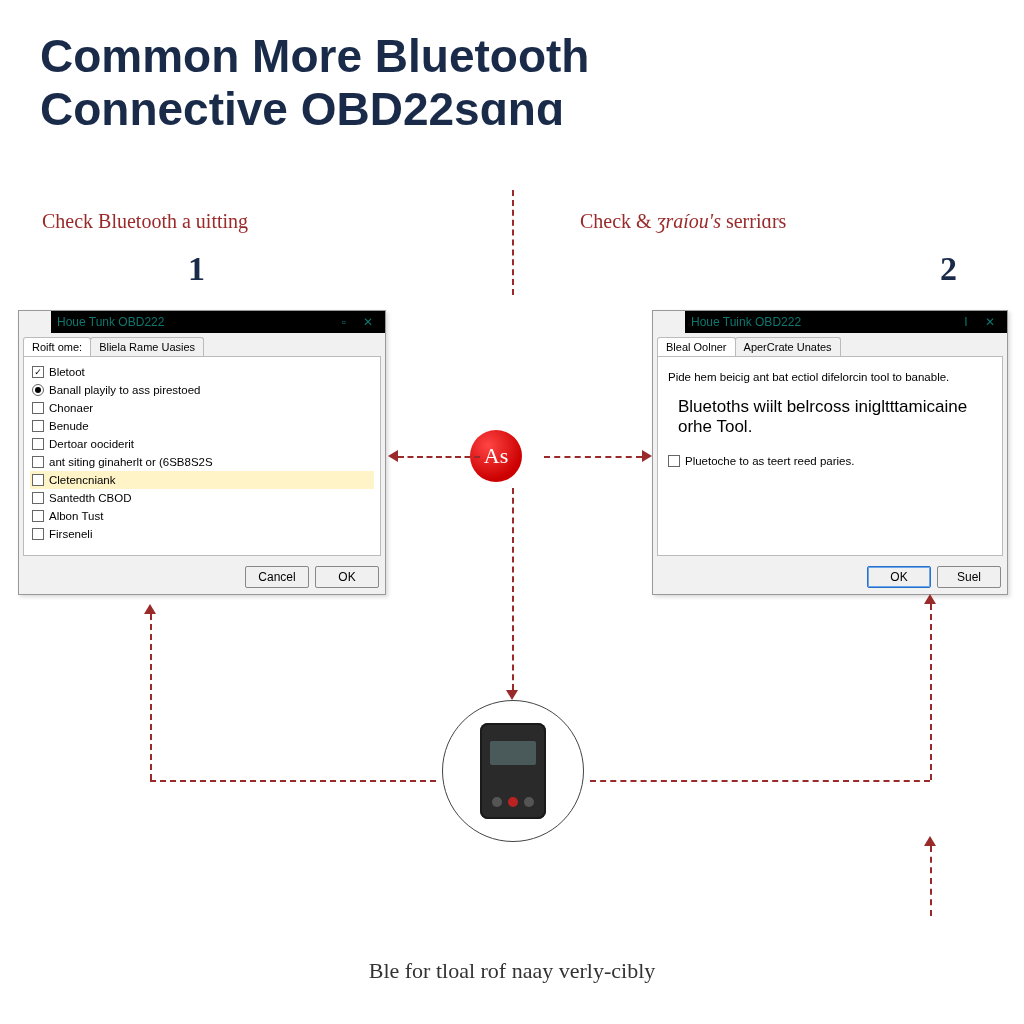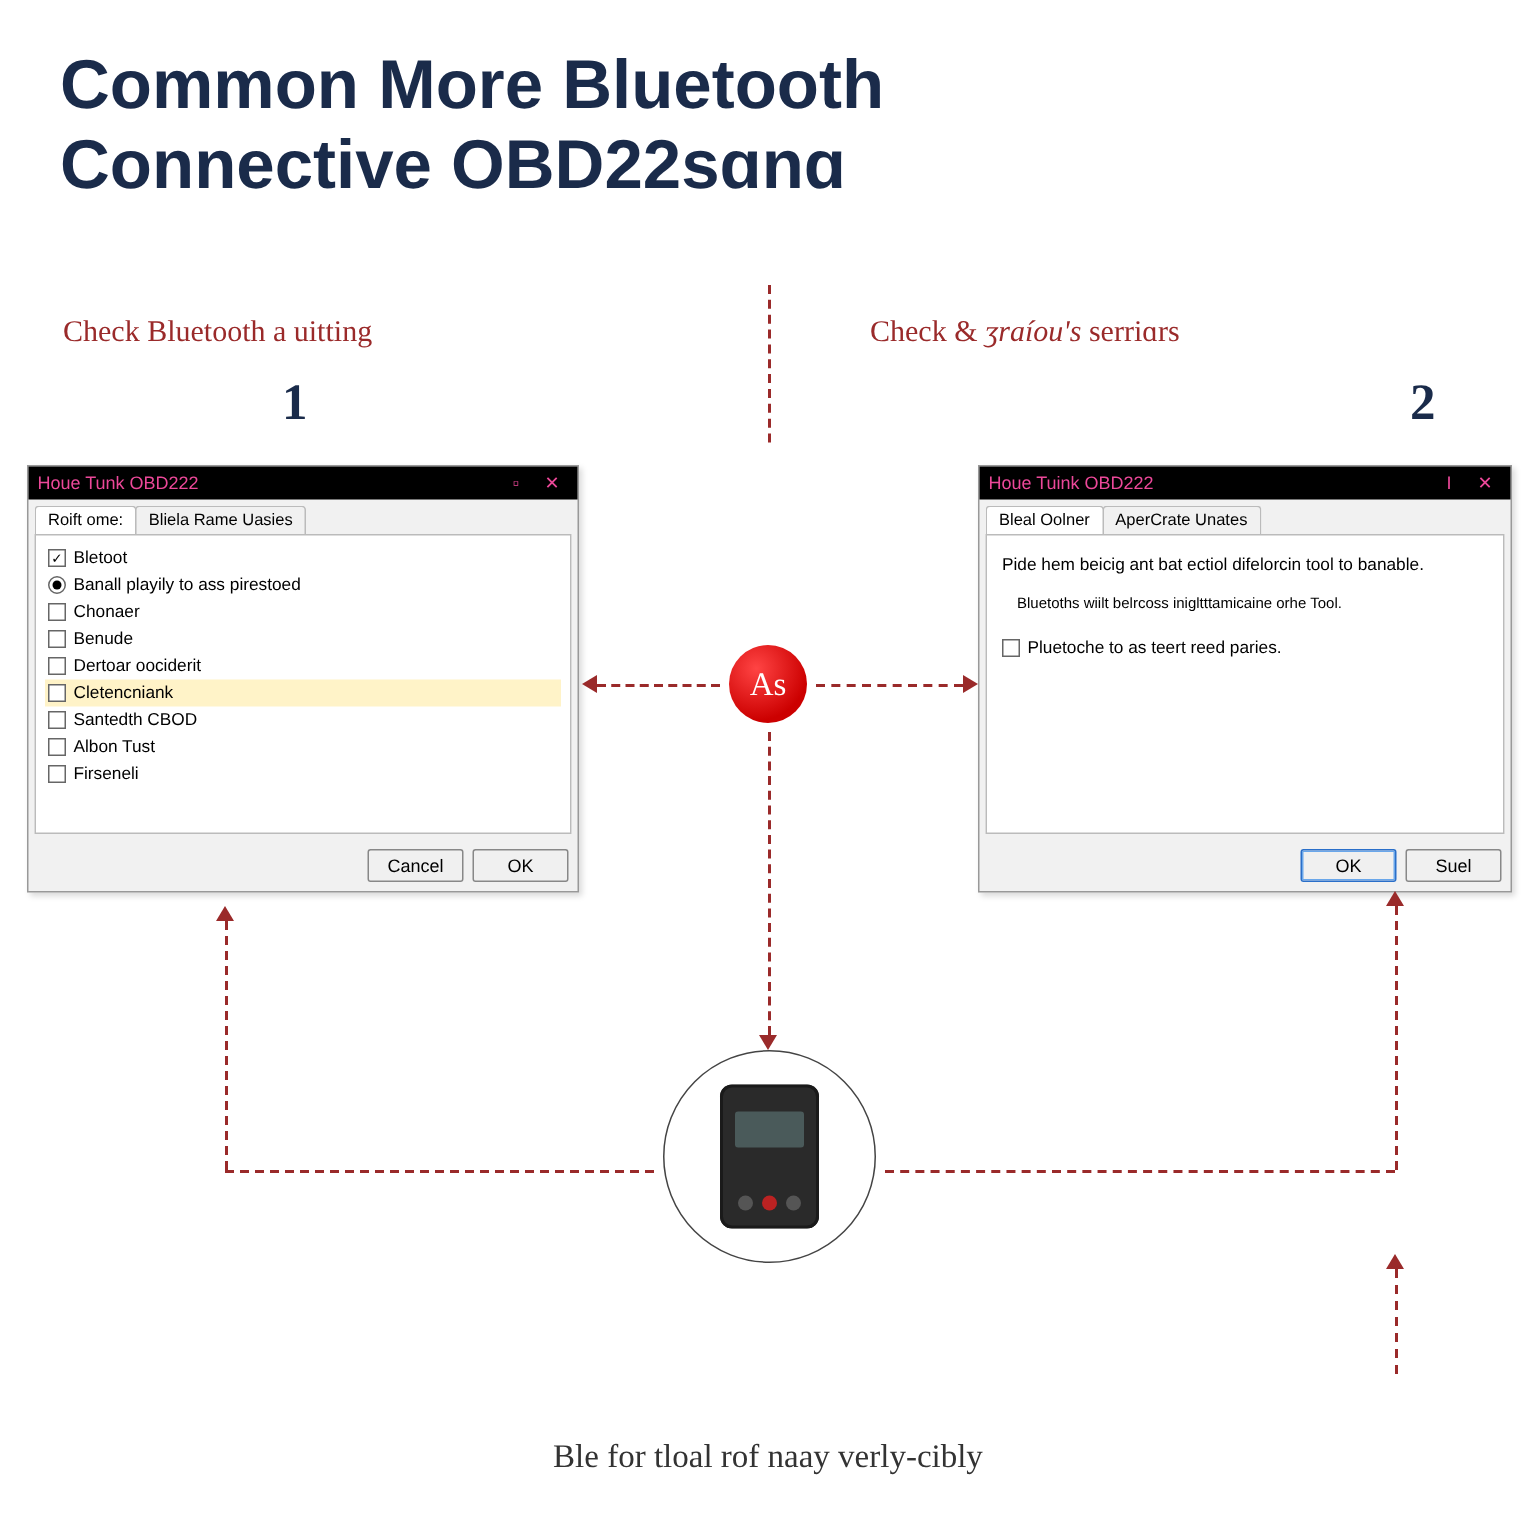--- a/index.html
+++ b/index.html
@@ -32,27 +32,28 @@
   }
   .win {
     position: absolute;
     background: #f1f1f1;
     border: 1px solid #999;
     box-shadow: 2px 2px 4px rgba(0,0,0,0.15);
     font-size: 12px;
   }
   .win-titlebar {
     background: #000;
-    color: #ec4899;
+    color: #0f766e;
     height: 22px;
     display: flex;
     align-items: center;
     padding: 0 6px;
     font-size: 12px;
     position: relative;
+    margin-left: 32px;
   }
   .win-titlebar .title-text { flex: 1; }
   .win-titlebar .win-btn {
     width: 22px;
     height: 18px;
     display: flex;
     align-items: center;
     justify-content: center;
     margin-left: 2px;
     font-size: 12px;
@@ -134,21 +135,21 @@
     border-radius: 2px;
     text-align: center;
   }
   .win-footer .btn.primary {
     border: 1px solid #2a6fc9;
     box-shadow: 0 0 0 1px #6aa7ea inset;
   }
   .center-icon {
     position: absolute;
     top: 430px;
-    left: 486px;
+    left: 470px;
     width: 52px;
     height: 52px;
     border-radius: 50%;
     background: radial-gradient(circle at 35% 30%, #f44, #c00 70%);
     display: flex;
     align-items: center;
     justify-content: center;
     color: #fff;
     font-size: 22px;
     font-family: 'Brush Script MT', cursive;
@@ -265,20 +266,24 @@
           <span>Chonaer</span>
         </li>
       <li>
           <span class="chk"></span>
           <span>Benude</span>
         </li>
       <li>
           <span class="chk"></span>
           <span>Dertoar oociderit</span>
         </li>
+      <li>
+          <span class="chk"></span>
+          <span>ant siting ginaherlt or (6SB8S2S</span>
+        </li>
       <li class="highlight">
           <span class="chk"></span>
           <span>Cletencniank</span>
         </li>
       <li>
           <span class="chk"></span>
           <span>Santedth CBOD</span>
         </li>
       <li>
           <span class="chk"></span>
@@ -301,21 +306,21 @@
     <span class="title-text">Houe Tuink OBD222</span>
     <span class="win-btn">I</span>
     <span class="win-btn">✕</span>
   </div>
   <div class="tabs">
     <div class="tab active">Bleal Oolner</div>
     <div class="tab">AperCrate Unates</div>
   </div>
   <div class="win-body" style="min-height:200px;">
     <p style="font-size:11.5px; margin:8px 4px 14px 4px;">Pide hem beicig ant bat ectiol difelorcin tool to banable.</p>
-    <p style="font-size:10px; margin:0 4px 18px 14px;">Bluetoths wiilt belrcoss inigltttamicaine orhe Tool.</p>
+    <p style="font-size:17px; margin:0 4px 18px 14px;">Bluetoths wiilt belrcoss inigltttamicaine orhe Tool.</p>
     <div style="display:flex; align-items:center; margin-left:4px;">
       <span class="chk"></span>
       <span style="font-size:11.5px;">Pluetoche to as teert reed paries.</span>
     </div>
   </div>
   <div class="win-footer">
     <div class="btn primary">OK</div>
     <div class="btn">Suel</div>
   </div>
 </div>

